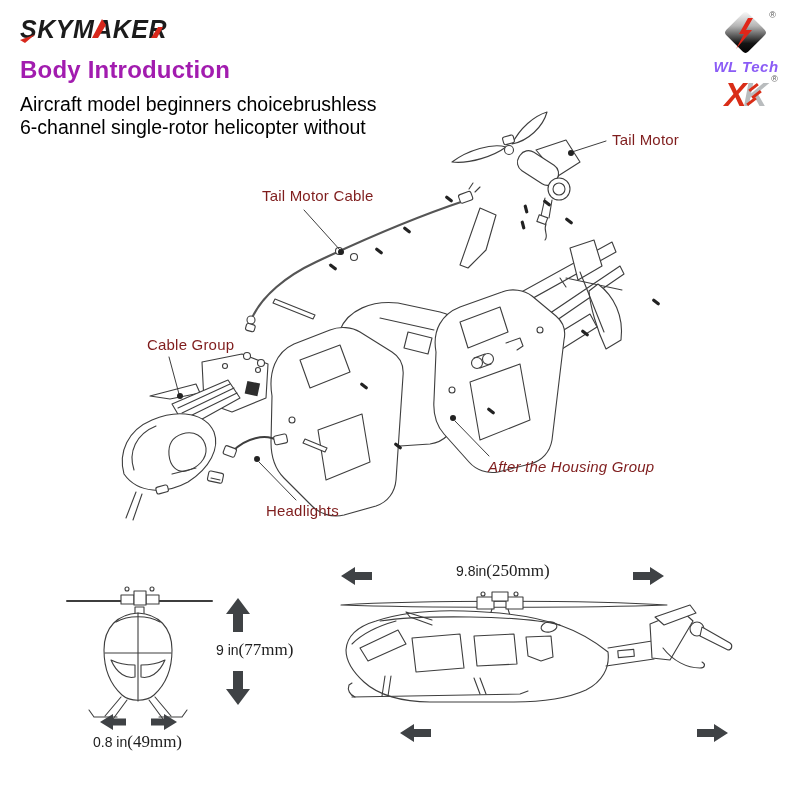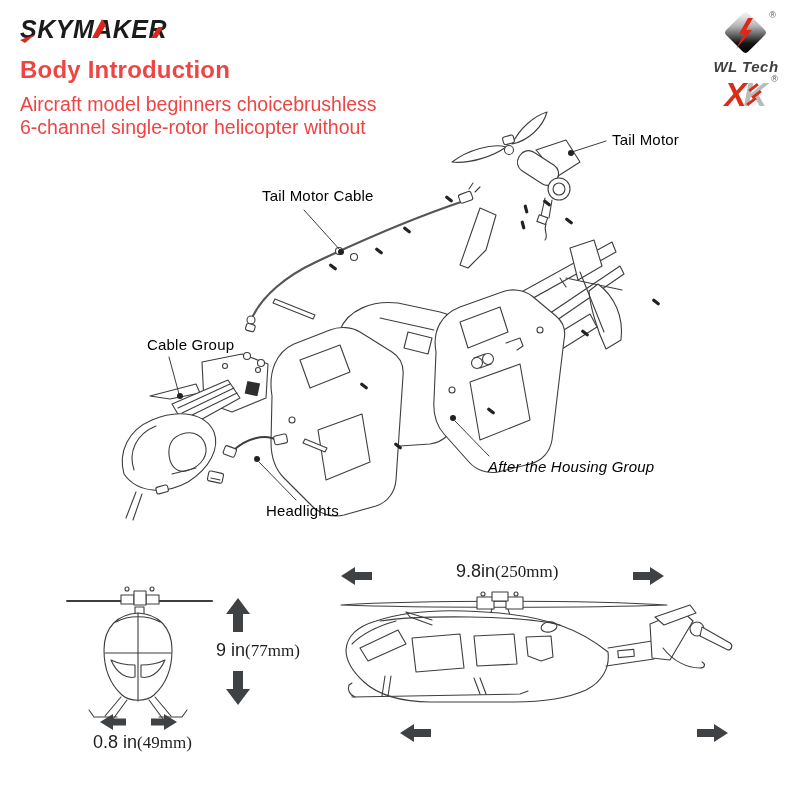--- a/index.html
+++ b/index.html
@@ -2,32 +2,32 @@
 <html><head>
 <meta charset="utf-8">
 <style>
   html,body{margin:0;padding:0;background:#fff;}
   .page{position:relative;width:800px;height:800px;background:#ffffff;overflow:hidden;
         font-family:"Liberation Sans",sans-serif;color:#222;}
   .abs{position:absolute;}
   svg text{font-family:"Liberation Sans",sans-serif;}
   .brand{left:18px;top:13px;width:180px;height:32px;}
   .wl-block{left:700px;top:10px;width:92px;text-align:center;}
-  .wl-name{font-size:15px;font-weight:bold;font-style:italic;color:#404040;letter-spacing:.5px;margin-top:-2px;}
+  .wl-name{font-size:15px;font-weight:bold;font-style:italic;color:#8b5cf6;letter-spacing:.5px;margin-top:-2px;}
   .xk-row{position:relative;margin-top:1px;height:38px;}
   .xk-x{font-size:33px;font-weight:800;font-style:italic;color:#d92d17;letter-spacing:-3px;}
   .xk-k{font-size:33px;font-weight:800;font-style:italic;color:#b9bcbe;}
   .xk-reg{position:absolute;top:-2px;right:14px;font-size:9px;color:#555;}
   .wl-reg{position:absolute;top:0px;right:16px;font-size:9px;color:#555;}
   .xk-stripe{position:absolute;background:#d92d17;width:11px;height:3px;transform:rotate(-38deg);}
-  .title{left:20px;top:56px;font-size:24px;font-weight:bold;color:#ef4444;letter-spacing:.2px;}
-  .desc{left:20px;top:93px;width:440px;font-size:19.5px;line-height:23px;color:#ef4444;}
-  .dlabel{font-size:15px;color:#000000;letter-spacing:.2px;white-space:nowrap;}
+  .title{left:20px;top:56px;font-size:24px;font-weight:bold;color:#a21caf;letter-spacing:.2px;}
+  .desc{left:20px;top:93px;width:440px;font-size:19.5px;line-height:23px;color:#000000;}
+  .dlabel{font-size:15px;color:#7f1d1d;letter-spacing:.2px;white-space:nowrap;}
   .dim{white-space:nowrap;color:#1d1d1d;}
-  .dim .big{font-size:18px;margin-top:12px;}
+  .dim .big{font-size:14px;margin-top:12px;}
   .dim .small{font-size:17px;font-family:Liberation Serif, serif;}
   .art{left:0;top:0;}
 </style>
 </head>
 <body>
 
 <div class="page">
 
   <svg class="abs brand" viewBox="0 0 180 32">
     <text x="2" y="25" font-size="25" font-weight="bold" font-style="italic" letter-spacing="0.5" fill="#1b1b1b">SKYMAKER</text>

